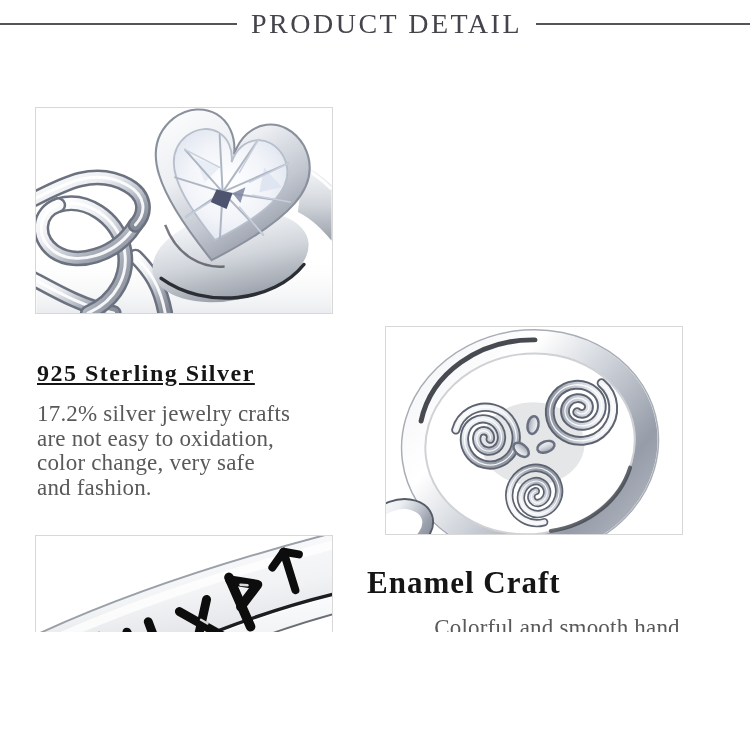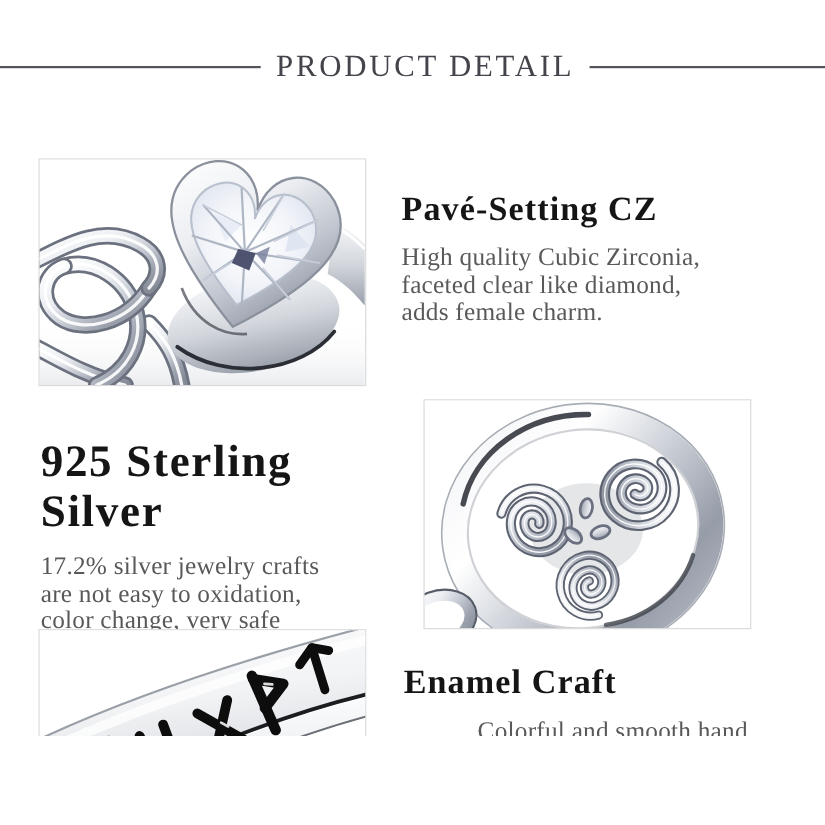--- a/index.html
+++ b/index.html
@@ -1,38 +1,38 @@
 <!DOCTYPE html>
 <html><head>
 <meta charset="utf-8">
 <style>
   html,body{margin:0;padding:0;background:#fff;}
   #canvas{position:relative;width:750px;height:632px;background:#ffffff;overflow:hidden;
-          font-family:"Liberation Serif", serif;margin-top:37px;}
+          font-family:"Liberation Serif", serif;}
   
   .title-row{position:absolute;left:0;top:6px;width:750px;height:36px;display:flex;align-items:center;}
   .title-rule{height:2px;background:#53535b;}
   .title-rule.left{width:237px;flex:none;}
   .title-rule.right{flex:1;}
   .page-title{flex:none;margin:0;padding:0 14px;font-size:28px;font-weight:400;color:#44444c;
               letter-spacing:2.5px;white-space:nowrap;}
   
   .photo{position:absolute;background:#fff;border:1px solid #d8d8d8;box-sizing:border-box;}
   .photo svg{display:block;width:100%;height:100%;}
   #photo-heart   {left:35px; top:107px; width:298px; height:207px;}
   #photo-triskele{left:385px;top:326px; width:298px; height:209px;}
   #photo-runes   {left:35px; top:535px; width:298px; height:208px;}
   
   .feature{position:absolute;}
   .feature h2{margin:0;font-size:31px;line-height:1.1;font-weight:700;color:#151515;letter-spacing:1px;}
   .feature p{margin:14px 0 0 0;font-size:23px;color:#595959;white-space:pre-line;letter-spacing:.2px;}
   #feature-pave  {left:365px;top:136px;width:375px;}
   #feature-pave p{line-height:25px;}
   #feature-silver{left:37px;top:360px;width:340px;}
-  #feature-silver h2{font-size:41px;letter-spacing:1.5px;}
+  #feature-silver h2{font-size:24px;letter-spacing:1.5px;text-decoration:underline;}
   #feature-silver p{line-height:24.5px;margin-top:16px;}
   #feature-enamel{left:367px;top:566px;width:380px;}
   #feature-enamel p{line-height:29px;margin-top:13px;text-align:center;}
 </style>
 </head>
 <body>
 
 <div id="canvas">
 
   <div class="title-row">
@@ -133,26 +133,20 @@
             <path d="M 229,128 L 205,100"></path>
             <path d="M 151,110 L 175,95"></path>
         </g>
         <polygon points="182,82 198,86 192,102 176,95" fill="#4e5470"></polygon>
         <polygon points="198,86 211,80 206,96" fill="#7d84a0" opacity=".85"></polygon>
       </g>
       <path d="M 130,118 C 142,150 168,162 190,160" stroke="#41454f" stroke-width="2.5" fill="none" opacity=".7"></path>
     </svg>
   </div>
 
-  <div class="feature" id="feature-pave">
-    <h2>Pavé-Setting CZ</h2>
-    <p>High quality Cubic Zirconia,
-faceted clear like diamond,
-adds female charm.</p>
-  </div>
 
   <div class="feature" id="feature-silver">
     <h2>925 Sterling Silver</h2>
     <p>17.2% silver jewelry crafts
 are not easy to oxidation,
 color change, very safe
 and fashion.</p>
   </div>
 
   <div class="photo" id="photo-triskele" aria-label="Close-up photo of a round silver celtic triskele spiral pendant">

